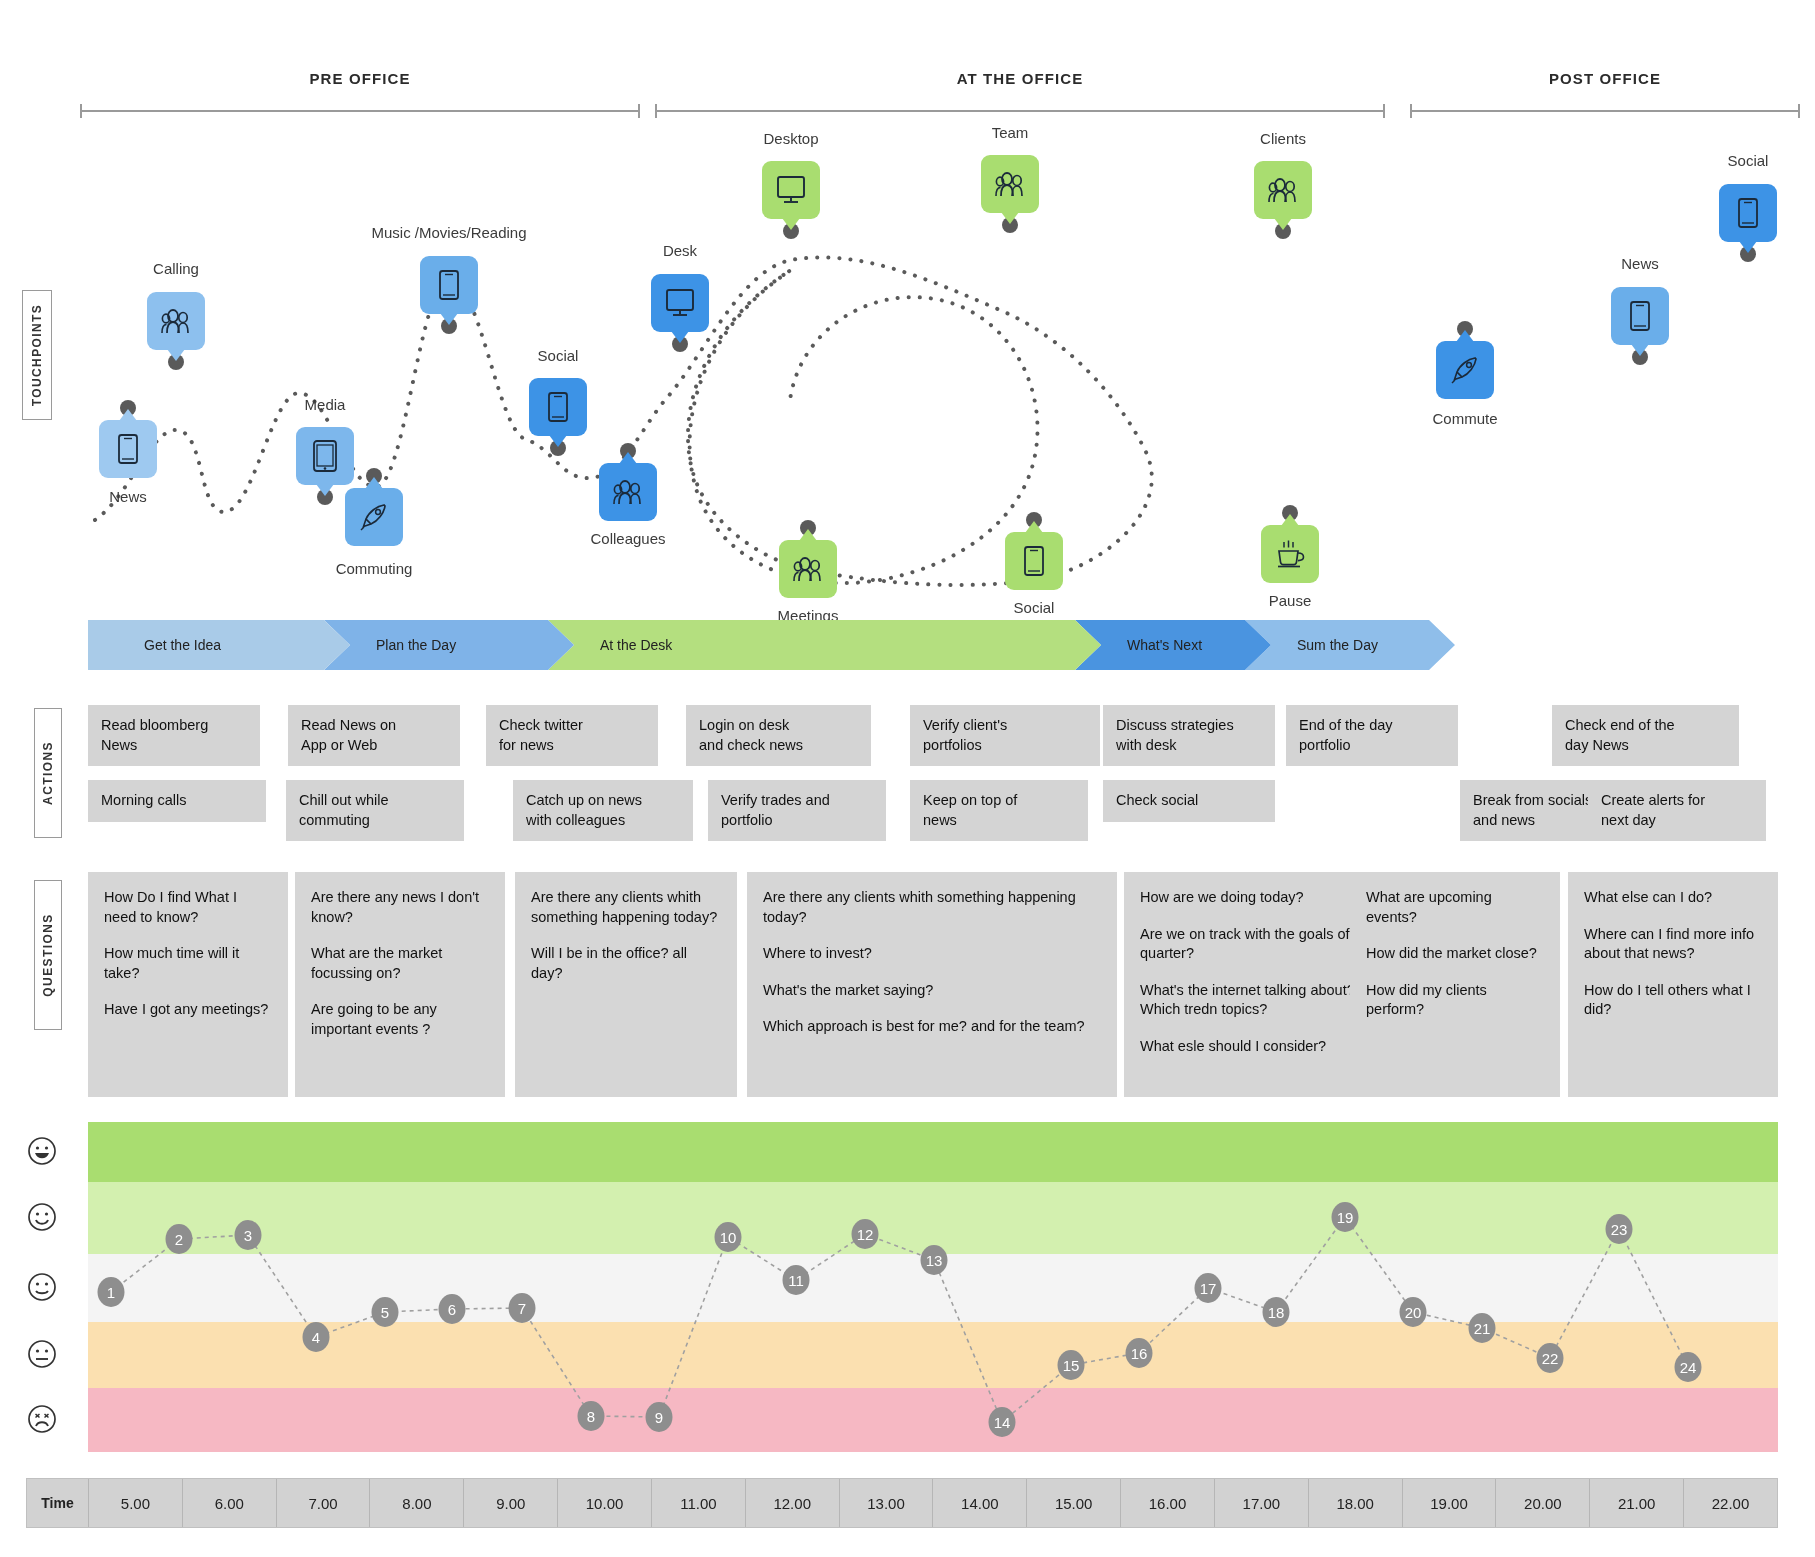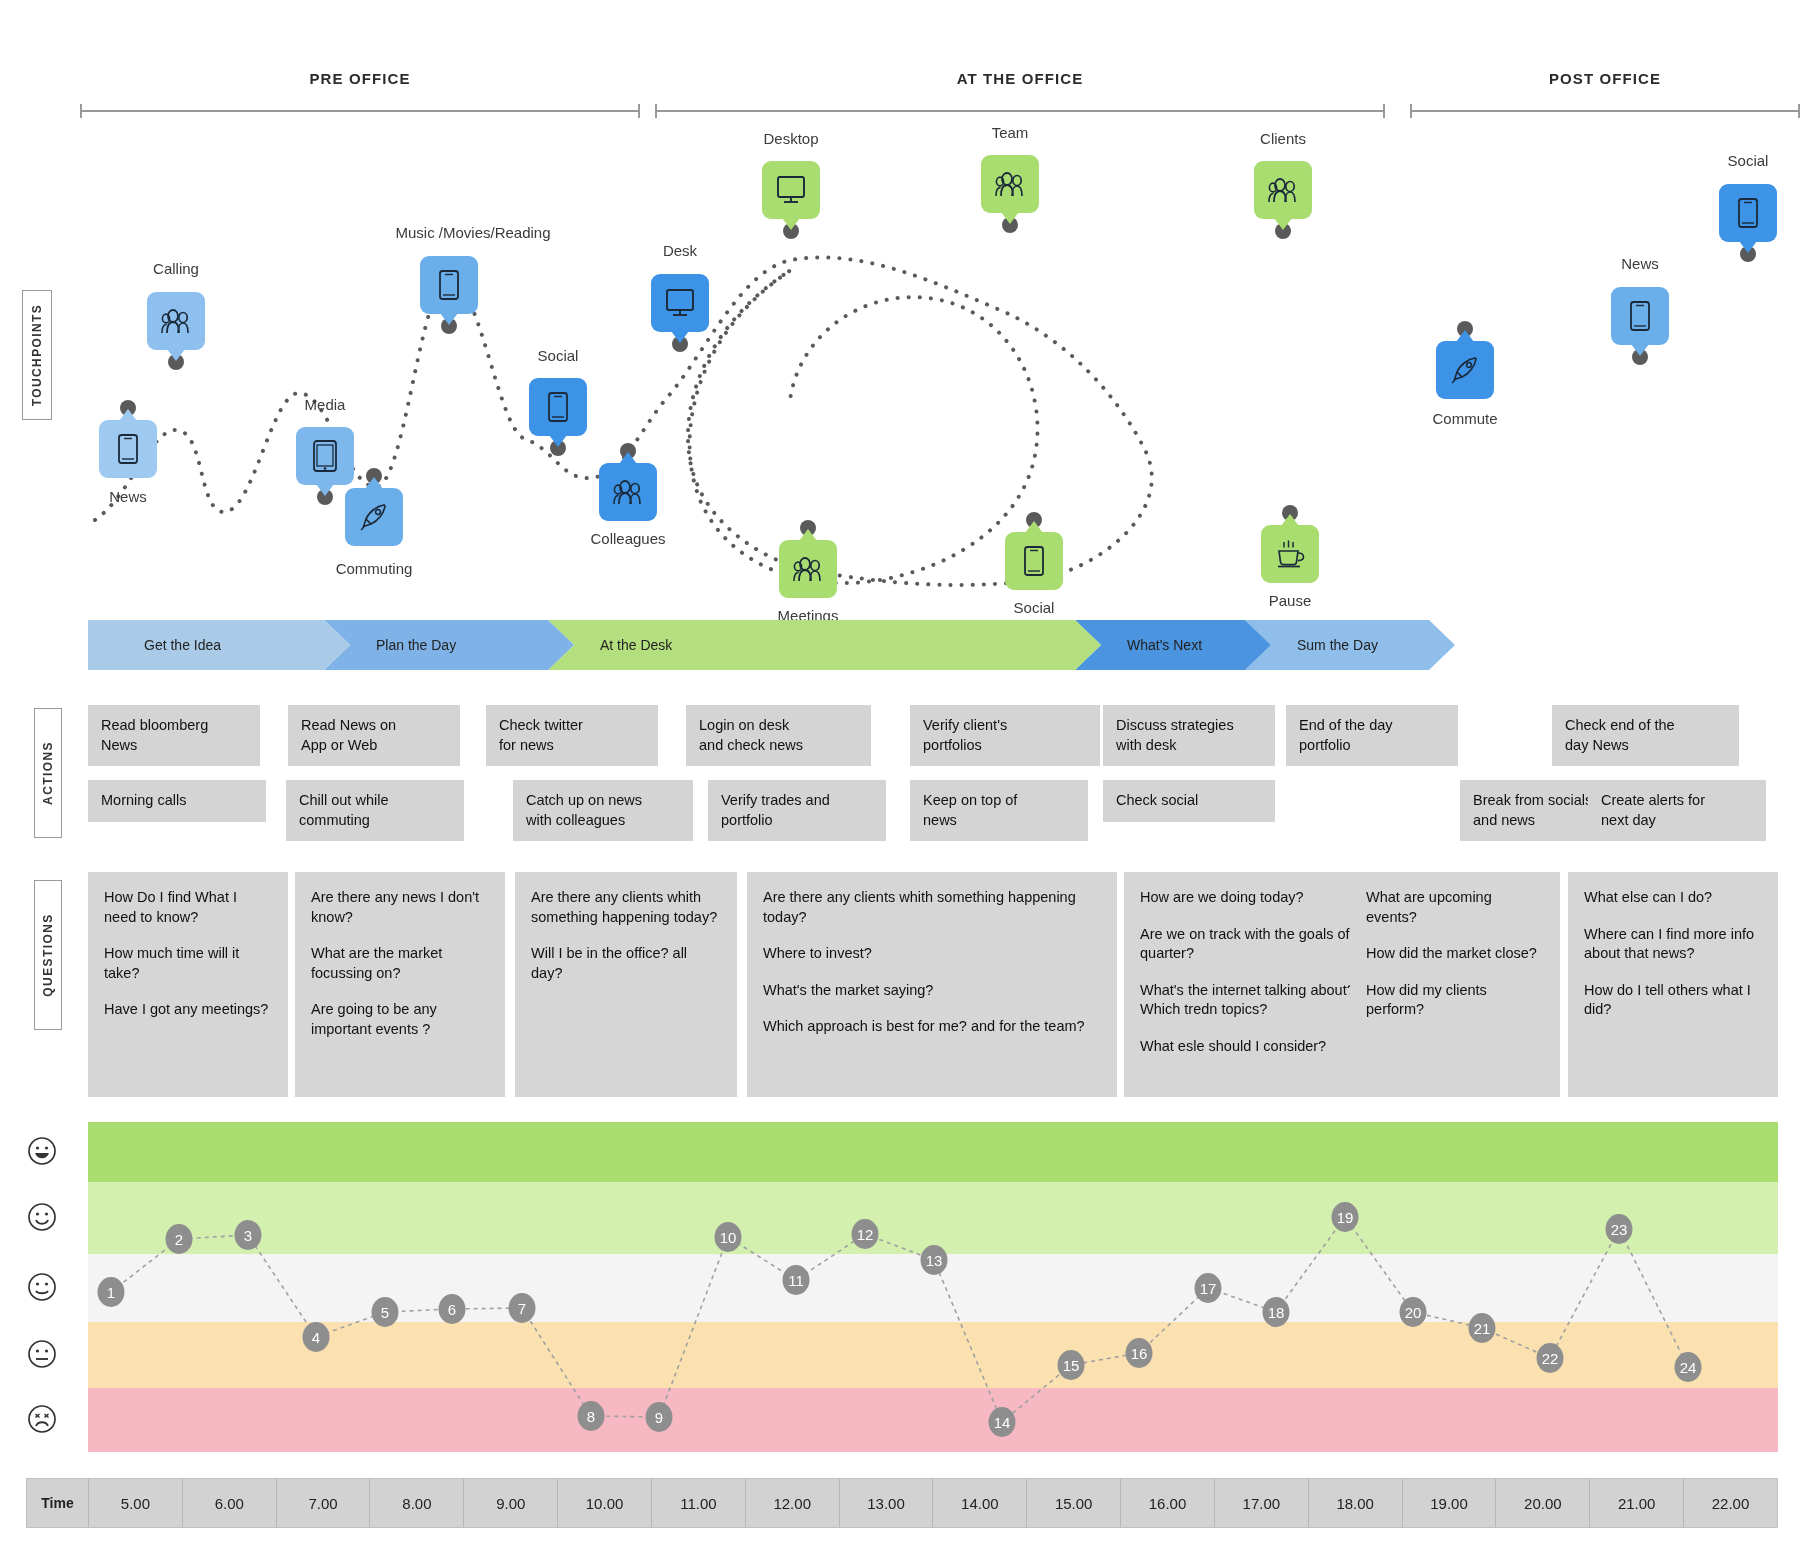--- a/index.html
+++ b/index.html
@@ -165,21 +165,21 @@
           <div class="tp-label" style="top: -31px;">Media</div>
         </div>
         <div class="tp tp-down" style="left: 449px; top: 156px;">
           <div class="tp-bubble" style="background: rgb(106, 174, 234); color: rgb(106, 174, 234); left: -29px; top: 0px;">
             <svg width="26" height="32" viewBox="0 0 26 32">
               <rect x="4" y="2" width="18" height="28" rx="2.5" fill="none" stroke="#1b2a3a" stroke-width="1.8"></rect>
               <line x1="9" y1="5.5" x2="17" y2="5.5" stroke="#1b2a3a" stroke-width="1.4"></line>
               <line x1="7" y1="26" x2="19" y2="26" stroke="#1b2a3a" stroke-width="1.4"></line>
             </svg>
           </div>
-          <div class="tp-label" style="top: -32px; margin-left: 24px;">Music /Movies/Reading</div>
+          <div class="tp-label" style="top: -32px;">Music /Movies/Reading</div>
         </div>
         <div class="tp tp-up" style="left: 374px; top: 388px;">
           <div class="tp-bubble" style="background: rgb(106, 174, 234); color: rgb(106, 174, 234); left: -29px; top: 0px;">
             <svg width="32" height="30" viewBox="0 0 32 30">
               <path d="M26 3 C19 4 11 10 8 17 L13 22 C20 19 26 11 27 4 Z" fill="none" stroke="#1b2a3a" stroke-width="1.7"></path>
               <circle cx="20" cy="10" r="2.4" fill="none" stroke="#1b2a3a" stroke-width="1.5"></circle>
               <path d="M8 17 L5.5 24.5 L13 22" fill="none" stroke="#1b2a3a" stroke-width="1.6"></path>
               <path d="M6 25 L3 28" stroke="#1b2a3a" stroke-width="1.5"></path>
             </svg>
           </div>

